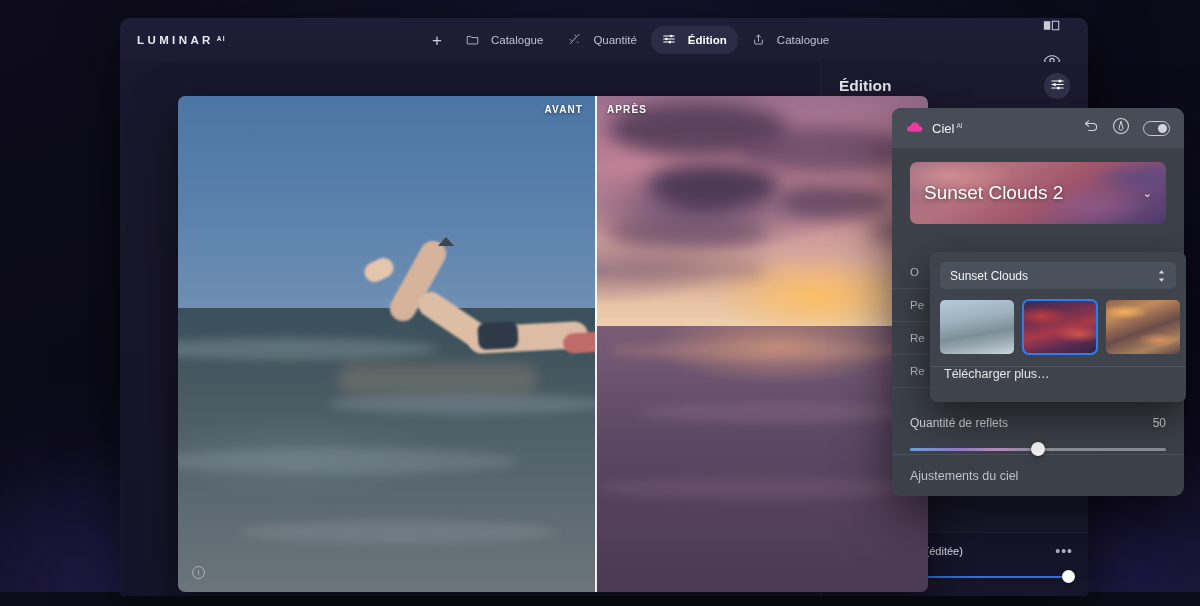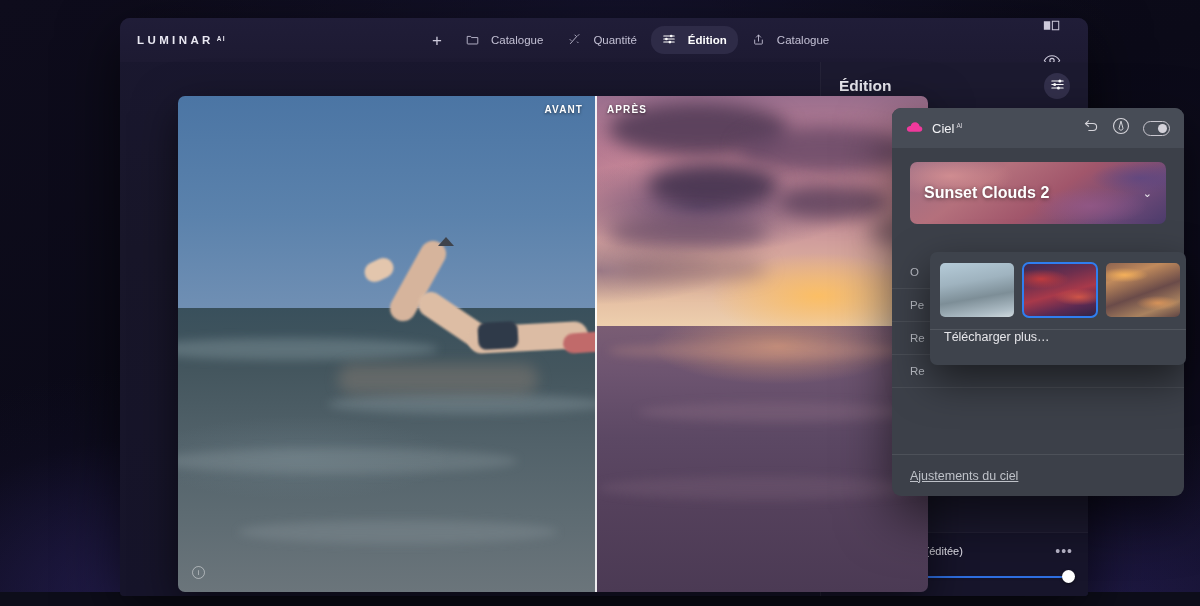--- a/index.html
+++ b/index.html
@@ -173,21 +173,21 @@
 
   .sky-select {
     position: relative; height: 62px; border-radius: 7px; overflow: hidden;
     display: flex; align-items: center; padding: 0 14px;
     background:
       radial-gradient(ellipse 90px 30px at 40px 14px, rgba(220,150,150,0.75), rgba(0,0,0,0) 70%),
       radial-gradient(ellipse 80px 26px at 180px 44px, rgba(150,90,140,0.7), rgba(0,0,0,0) 72%),
       radial-gradient(ellipse 70px 22px at 230px 16px, rgba(90,70,130,0.75), rgba(0,0,0,0) 70%),
       linear-gradient(145deg, #9c6f86 0%, #b4707c 30%, #a1566b 55%, #6e4a78 80%, #4b3b6b 100%);
   }
-  .sky-select-name { color: #fff; font-size: 16px; font-weight: 700; text-shadow: 0 1px 4px rgba(0,0,0,0.5); }
+  .sky-select-name { color: #fff; font-size: 19px; font-weight: 400; text-shadow: 0 1px 4px rgba(0,0,0,0.5); }
   .sky-select-chev { margin-left: auto; color: #efeef2; font-size: 11px; }
 
   
   #dropdown {
     position: absolute; left: 18px; top: 144px; width: 256px;
     background: #3e434c; border-radius: 7px;
     box-shadow: 0 16px 40px rgba(0,0,0,0.55);
     overflow: hidden; z-index: 6;
   }
   .dd-arrow {
@@ -236,21 +236,21 @@
     background: linear-gradient(90deg, #6f9fd6 0%, #8f7fc6 18%, #b98fc0 34%, #8f8f9c 48%, #8d8d96 100%);
   }
   .ps-knob {
     position: absolute; top: -1px; width: 14px; height: 14px; border-radius: 50%;
     background: #f0f0f2; box-shadow: 0 1px 4px rgba(0,0,0,0.5);
   }
   .pop-footer {
     position: absolute; left: 0; bottom: 0; width: 292px; height: 42px;
     border-top: 1px solid rgba(255,255,255,0.09);
     display: flex; align-items: center; padding: 0 18px;
-    color: #bec1c8; font-size: 12.5px; text-decoration: underline;
+    color: #bec1c8; font-size: 12.5px;
   }
 </style>
 </head>
 <body>
 
 <div id="root">
 
   <div id="appwin">
 
     <div class="toolbar">
@@ -556,27 +556,45 @@
       <div class="hidden-row">Re</div>
     </div>
 
     <div class="pop-body">
       <div class="sky-select">
         <span class="sky-select-name">Sunset Clouds 2</span>
         <span class="sky-select-chev">⌄</span>
       </div>
     </div>
 
+    <div class="pop-slider">
+      <div class="ps-head">
+        <span class="ps-label">Quantité de reflets</span>
+        <span class="ps-val">50</span>
+      </div>
+      <div class="ps-track-wrap">
+        <div class="ps-track"></div>
+        <div class="ps-knob" id="psknob" style="left: calc(50% - 7px);"></div>
+      </div>
+    </div>
 
     <div class="pop-footer">
       <span>Ajustements du ciel</span>
     </div>
   </div>
 
   <div id="dropdown" style="left:930px; top:252px;">
+    <div class="dd-cat">
+      <span>Sunset Clouds</span>
+      <span class="dd-cat-arrows">
+        <svg width="9" height="14" viewBox="0 0 10 16">
+            <path d="M5 1.5 8 5.2H2zM5 14.5 8 10.8H2z" fill="#d9d8de"></path>
+          </svg>
+      </span>
+    </div>
     <div class="dd-thumbs">
       <div class="thumb th1"></div>
       <div class="thumb th2 sel"></div>
       <div class="thumb th3"></div>
     </div>
     <div class="dd-more">
       <span>Télécharger plus…</span>
     </div>
   </div>
   <svg class="dd-arrow" viewBox="0 0 16 9">

